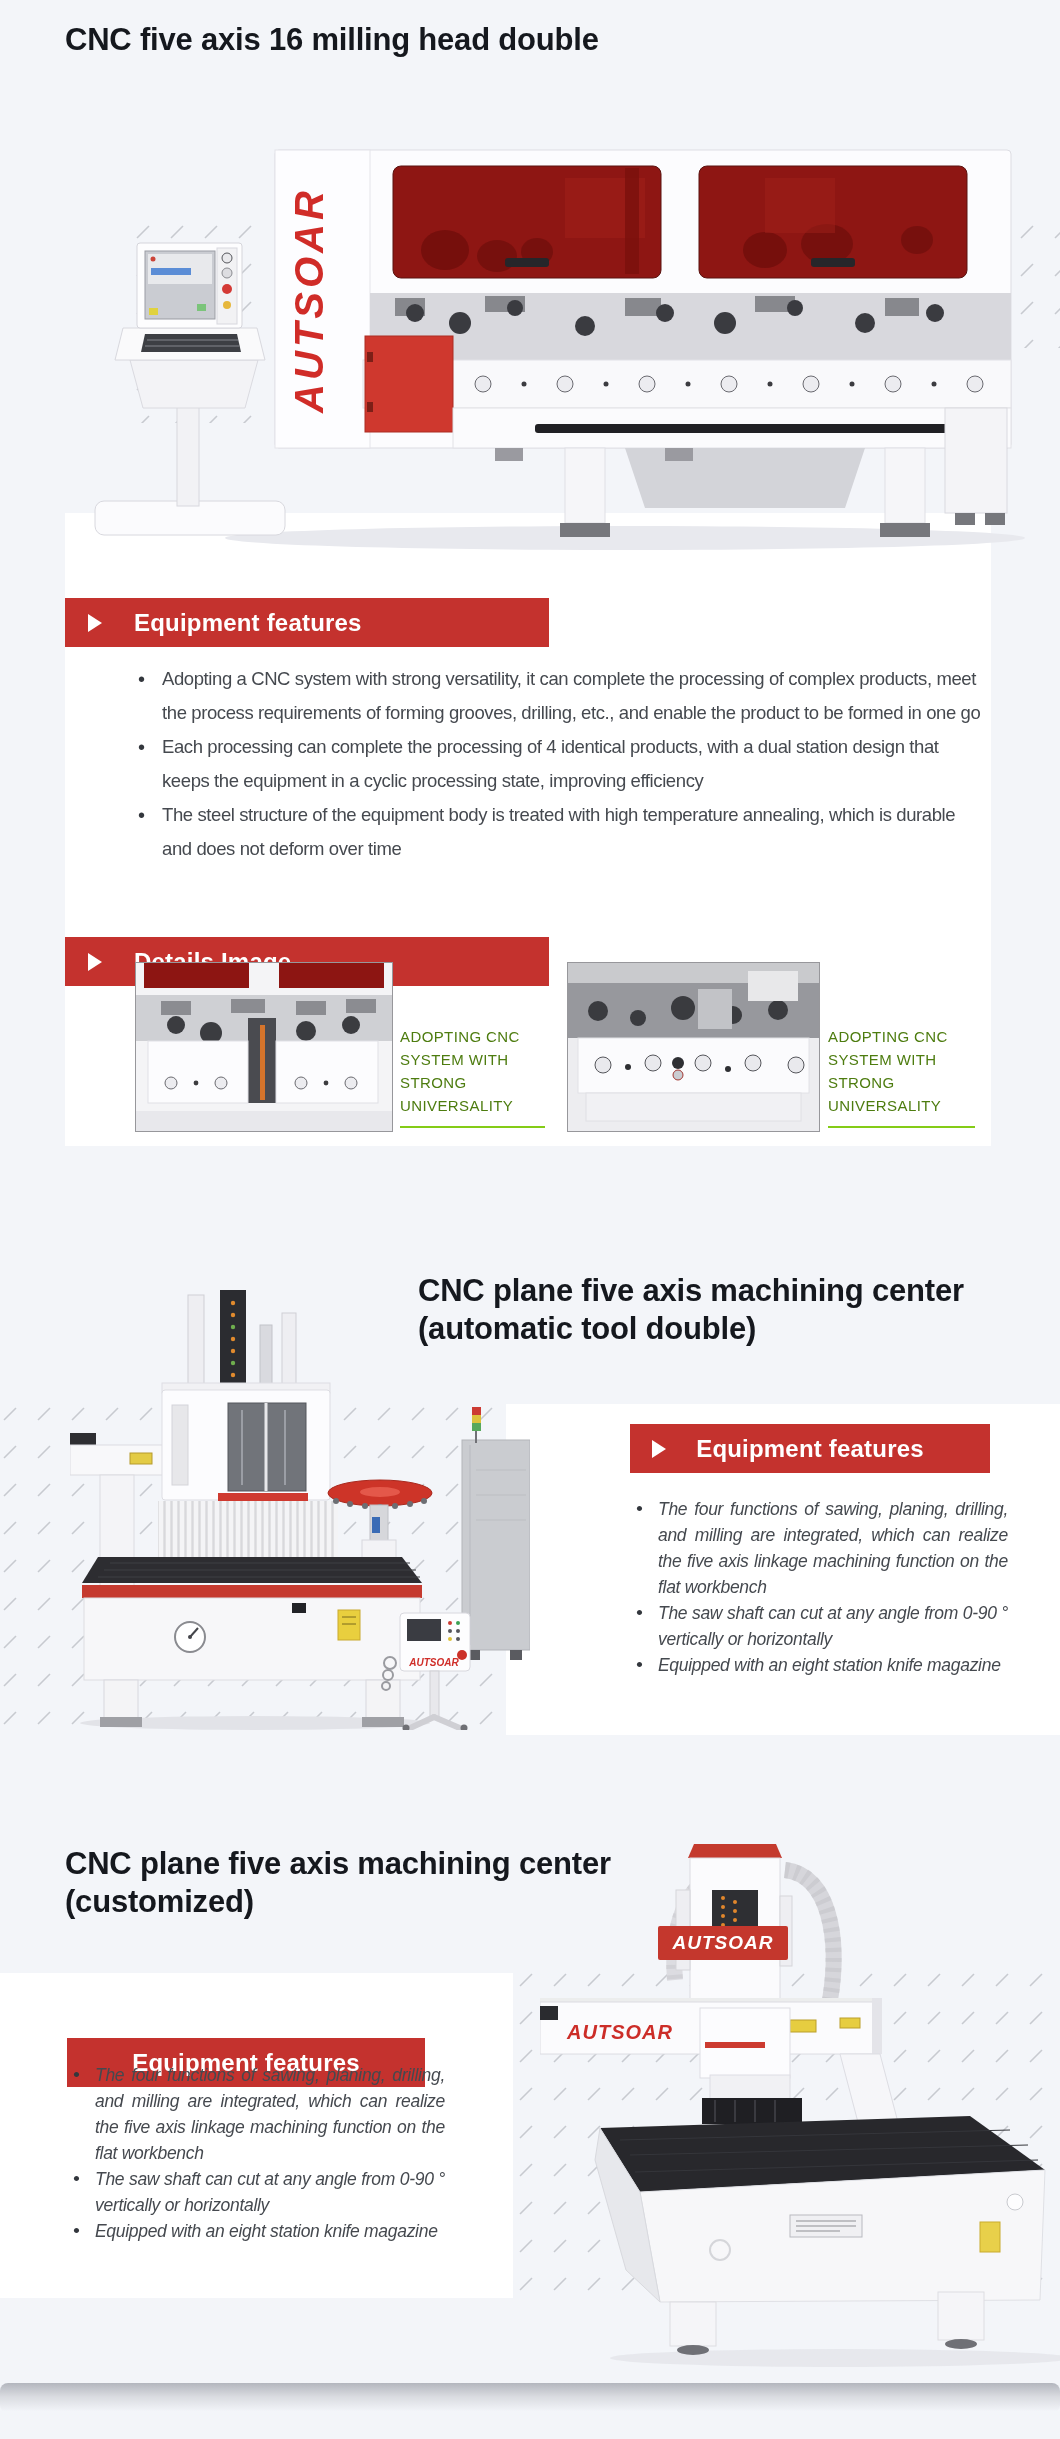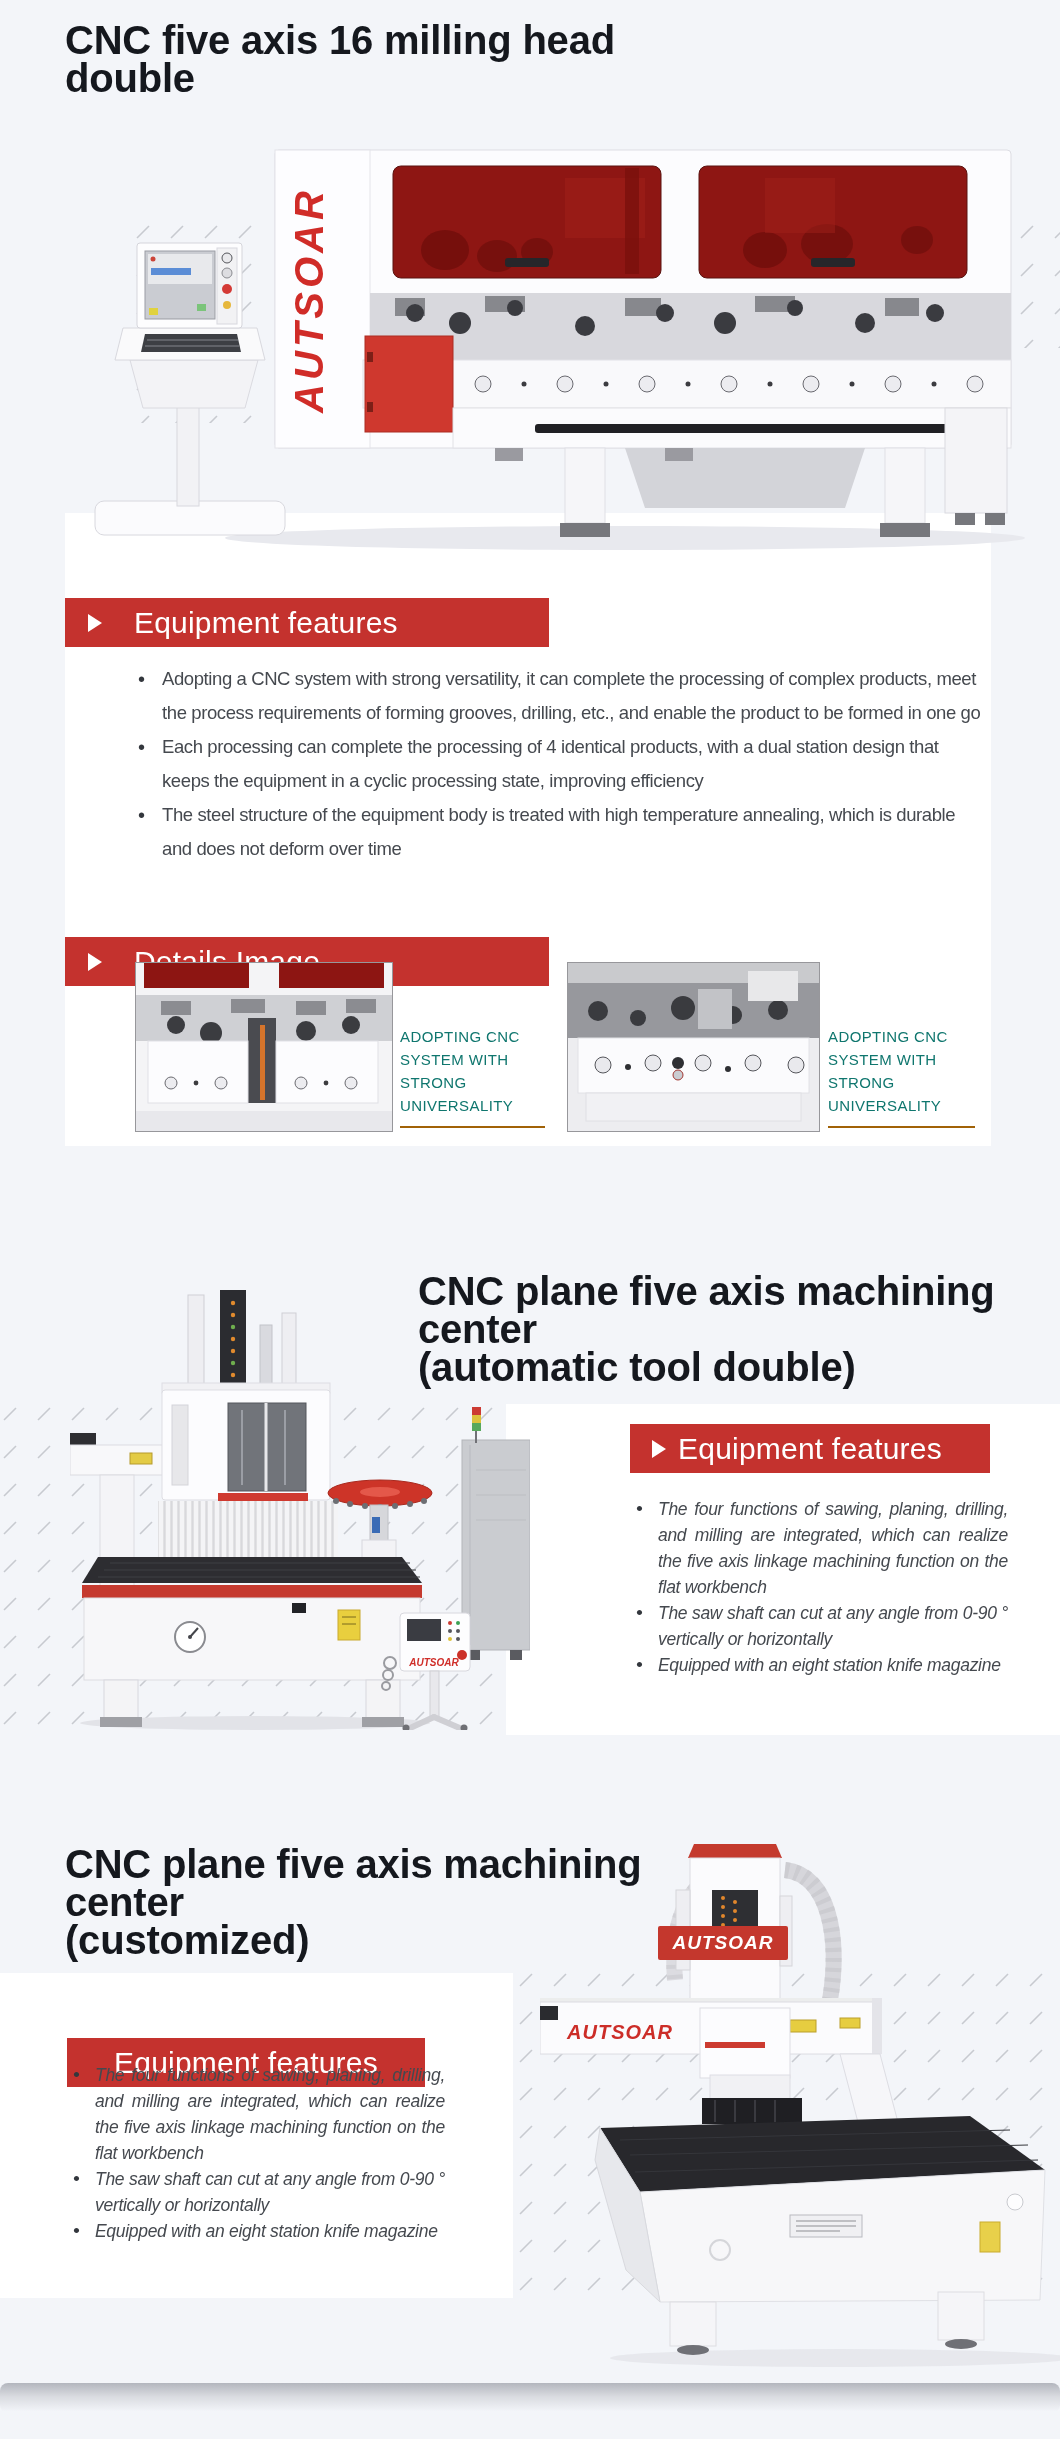--- a/index.html
+++ b/index.html
@@ -1,39 +1,39 @@
 <!DOCTYPE html>
 <html><head>
 <meta charset="utf-8">
 <style>
   html,body{margin:0;padding:0;background:#e9eaee;}
   #page{position:relative;width:1060px;height:2439px;background:#f3f5f9;overflow:hidden;
         font-family:"Liberation Sans",sans-serif;}
   .abs{position:absolute;}
-  .sec-title{font-weight:700;font-size:40px;line-height:38px;color:#15181e;letter-spacing:-0.2px;}
+  .sec-title{font-weight:700;font-size:31px;line-height:38px;color:#15181e;letter-spacing:-0.2px;}
   .panel{background:#ffffff;}
   .banner{background:#c4322e;height:49px;display:flex;align-items:center;color:#fff;}
-  .banner .label{font-weight:400;font-size:30px;letter-spacing:0.2px;}
+  .banner .label{font-weight:700;font-size:24px;letter-spacing:0.2px;}
   .arrow{width:0;height:0;border-top:9px solid transparent;border-bottom:9px solid transparent;
          border-left:14px solid #ffffff;}
   .banner.b-left .arrow{margin-left:23px;}
   .banner.b-left .label{margin-left:32px;}
   .banner.b-center{justify-content:center;position:relative;}
   .banner.b-center .arrow{position:absolute;left:22px;top:16px;}
   .bullets{list-style:none;margin:0;padding:0;color:#45494f;}
   .bullets li{position:relative;}
   .bullets li::before{content:"\2022";position:absolute;color:#33373d;}
   .bul-lg{font-size:18.5px;line-height:34px;letter-spacing:-0.4px;width:852px;}
   .bul-lg li{padding-left:32px;}
   .bul-lg li::before{left:8px;top:0;font-size:20px;}
   .bul-sm{font-size:17.5px;line-height:26px;letter-spacing:-0.3px;text-align:justify;font-style:italic;}
   .bul-sm li{padding-left:22px;}
   .bul-sm li::before{left:0;top:0;font-size:19px;}
-  .cap{font-size:15px;line-height:23px;color:#0f766e;letter-spacing:0.4px;
-       border-bottom:2px solid #a16207;}
+  .cap{font-size:15px;line-height:23px;color:#4d7c0f;letter-spacing:0.4px;
+       border-bottom:2px solid #84cc16;}
   .detail-img{border:1px solid #97979b;background:#fff;}
   .bottom-band{background:linear-gradient(180deg,#b3b6be 0%,#d9dbe0 45%,#f3f5f9 95%);
                border-radius:8px;}
 </style>
 </head>
 <body>
 
 <div id="page">
 
   <svg width="0" height="0" style="position:absolute" aria-hidden="true">

